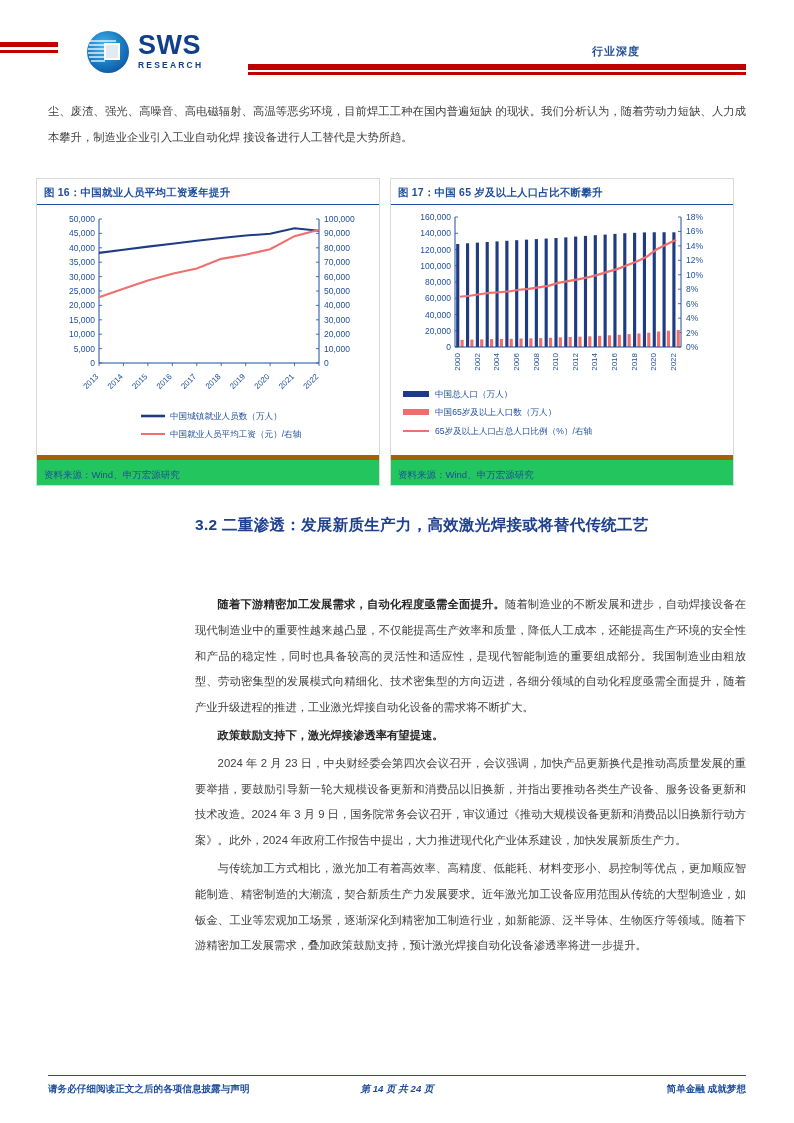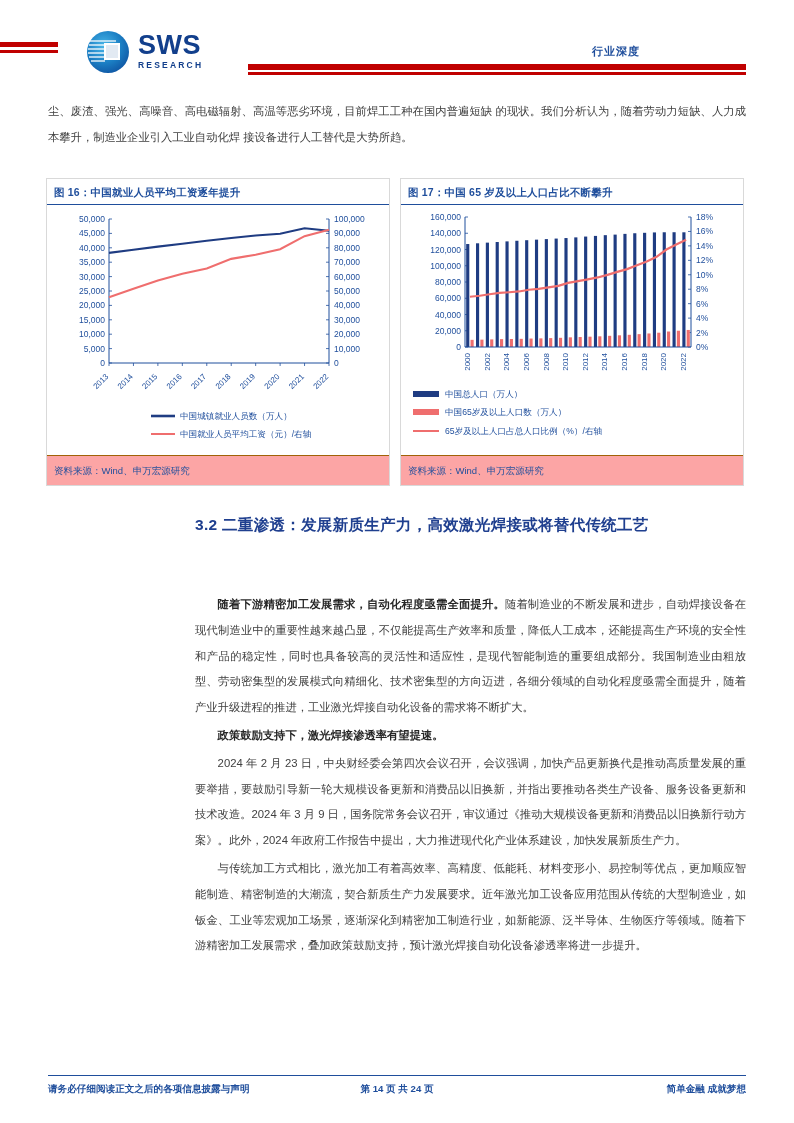--- a/index.html
+++ b/index.html
@@ -33,38 +33,38 @@
   p.body-text {
     margin:0 0 0 0;
     font-size:11.3px;
     line-height:26px;
     color:#404040;
     text-align:justify;
     font-family:"Liberation Sans","DejaVu Sans",sans-serif;
   }
 
   
-  .figs { position:absolute; left:46px; top:178px; width:736px; height:308px; }
+  .figs { position:absolute; left:36px; top:178px; width:736px; height:308px; }
   .fig {
     position:absolute; top:0; width:344px; height:308px;
     border:1px solid #d9d9d9;
   }
   .fig.left { left:0; }
   .fig.right { left:354px; }
   .fig-title {
     height:26px; line-height:26px; padding-left:7px;
     font-size:10.5px; font-weight:bold; color:#1f4e9c;
     border-bottom:1.6px solid #1f4e9c;
     background:#ffffff; letter-spacing:0.2px;
   }
   .fig-plot { position:relative; height:250px; background:#fff; }
   .fig-source {
     position:absolute; bottom:0; left:0; right:0; height:30px; line-height:30px;
     padding-left:7px; font-size:9.5px; color:#1f4e9c;
-    border-top:1px solid #a16207; background:#fca5a5;
+    border-top:5px solid #a16207; background:#22c55e;
   }
   .axis-lbl { font-size:8.5px; fill:#1f4e9c; font-family:"Liberation Sans",sans-serif; }
   .axis-lbl-r { font-size:8.5px; fill:#1f4e9c; font-family:"Liberation Sans",sans-serif; }
   .tick-yr { font-size:8px; fill:#1f4e9c; font-family:"Liberation Sans",sans-serif; }
   .legend-txt { font-size:8.6px; fill:#1f4e9c; font-family:"Liberation Sans","DejaVu Sans",sans-serif; }
 
   
   .sec-head {
     position:absolute; left:195px; top:505px; width:551px;
     font-size:15.5px; font-weight:bold; color:#1f3f8f;
@@ -85,21 +85,21 @@
   .paras p b { color:#262626; font-weight:bold; }
 
   
   .footer {
     position:absolute; left:48px; bottom:28px; width:698px; height:20px;
     border-top:1.4px solid #1f4e9c;
     display:flex; align-items:center; justify-content:space-between;
     padding-top:8px;
   }
   .footer span { font-size:9.6px; color:#1f4e9c; font-weight:bold; }
-  .footer .mid { position:absolute; left:50%; transform:translateX(-50%); }
+  .footer .mid { position:absolute; left:50%; transform:translateX(-50%);font-style:italic; }
 </style>
 </head>
 <body>
 
 <div class="header">
   <div class="hdr-left-bars">
     <div class="b1"></div>
       <div class="b2"></div>
   </div>
 

